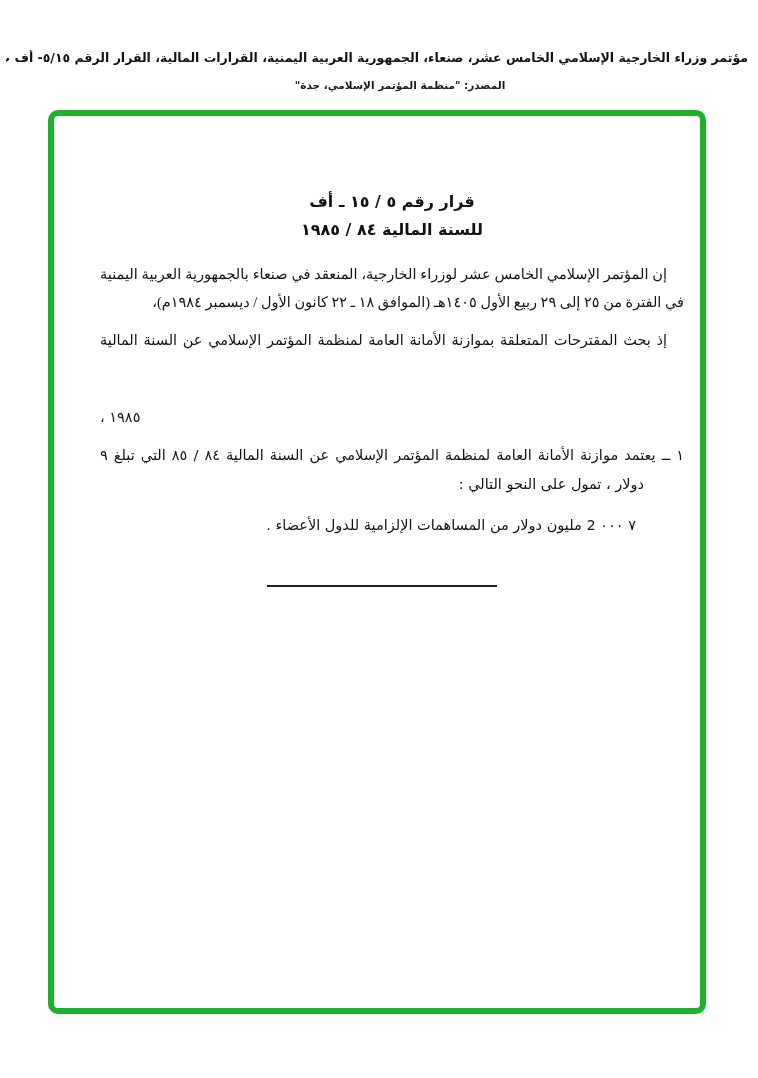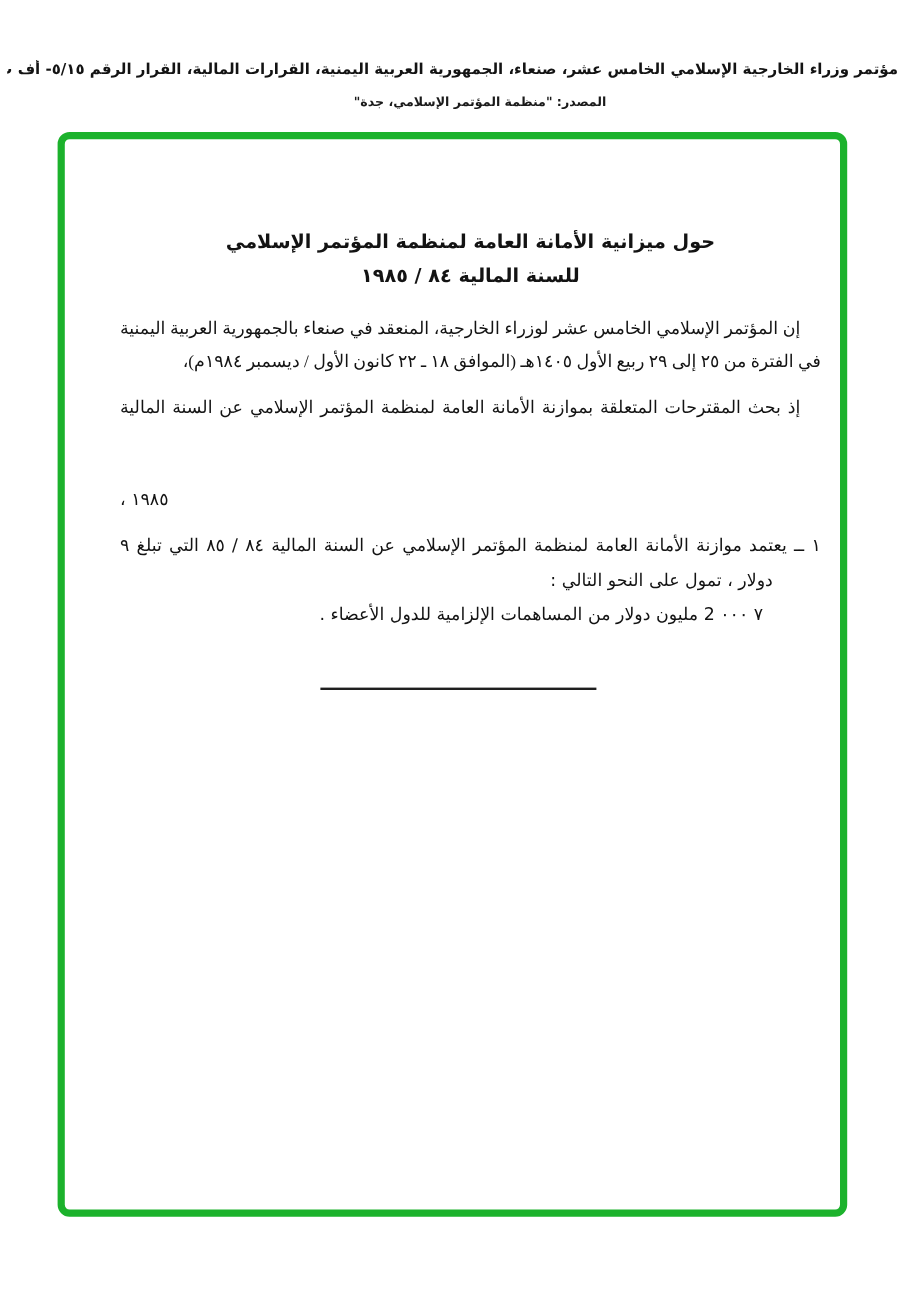--- a/index.html
+++ b/index.html
@@ -28,39 +28,39 @@
   }
   .title-block{
     text-align:center;font-weight:bold;font-size:16px;line-height:1.75;
     margin-bottom:14px;
   }
   .para{margin:16px 0 9px 0;font-family:Liberation Serif, serif;}
   .indent-first{text-indent:17px;}
   .forced-line{height:29px;overflow:hidden;text-align:justify;text-align-last:justify;}
   .wrap-left{text-align:left;height:29px;overflow:hidden;margin-bottom:9px;margin-top:48px;}
   .p3-line{text-align:right;margin:0 118px 9px 0;height:29px;overflow:hidden;}
-  .item-cont{text-align:right;margin:0 40px 0 0;height:29px;overflow:hidden;}
+  .item-cont{text-align:right;margin:0 40px 12px 0;height:29px;overflow:hidden;}
   .fund-line{text-align:right;margin:0 48px 0 0;height:28px;overflow:hidden;}
   .divider{
     width:230px;height:2px;background:#1f1f1f;
     margin:46px 187px 0 167px;
   }
 </style>
 </head>
 <body>
 
 <div class="citation">مؤتمر وزراء الخارجية الإسلامي الخامس عشر، صنعاء، الجمهورية العربية اليمنية، القرارات المالية، القرار الرقم ٥/١٥- أف ب</div>
 
 <div class="source">المصدر: "منظمة المؤتمر الإسلامي، جدة"</div>
 
 <div class="doc-frame">
   <div class="doc-content">
 
     <div class="title-block">
-      <div>حول ميزانية الأمانة العامة لمنظمة المؤتمر الإسلامي</div>
+      <div>قرار رقم ٥ / ١٥ ـ أف</div>
       <div>للسنة المالية ٨٤ / ١٩٨٥</div>
     </div>
 
     <div class="para indent-first">إن المؤتمر الإسلامي الخامس عشر لوزراء الخارجية، المنعقد في صنعاء بالجمهورية العربية اليمنية في الفترة من ٢٥ إلى ٢٩ ربيع الأول ١٤٠٥هـ (الموافق ١٨ ـ ٢٢ كانون الأول / ديسمبر ١٩٨٤م)،</div>
 
     <div class="forced-line indent-first">إذ بحث المقترحات المتعلقة بموازنة الأمانة العامة لمنظمة المؤتمر الإسلامي عن السنة المالية ٨٤ /</div>
     <div class="wrap-left">١٩٨٥ ،</div>
 
 
 

